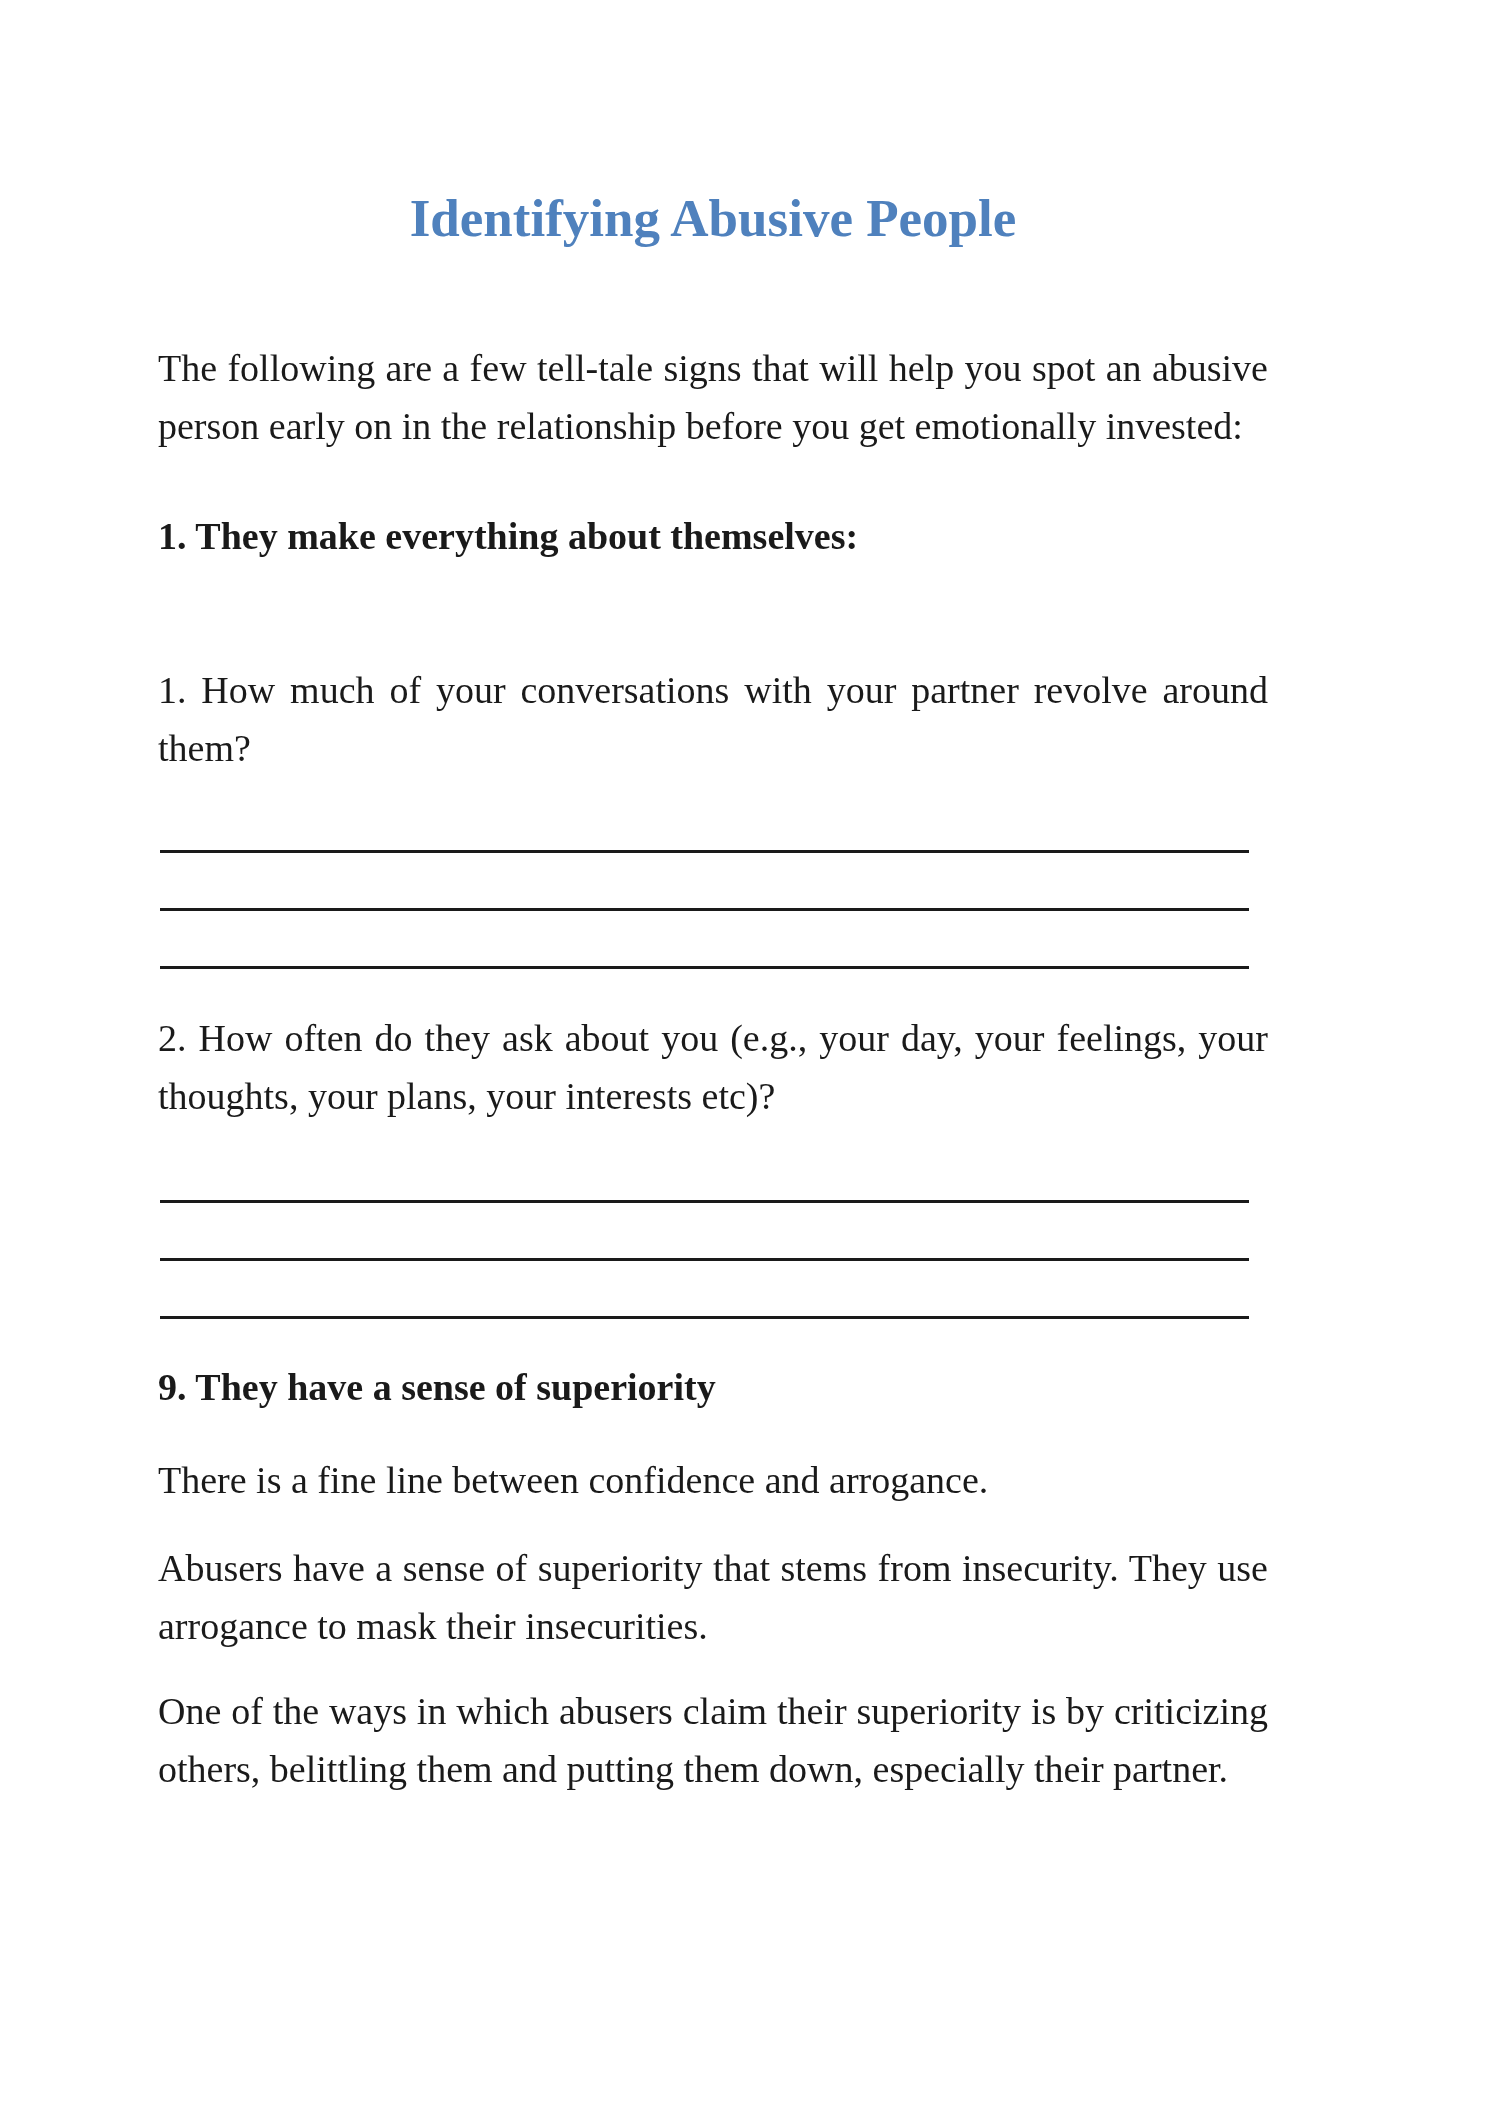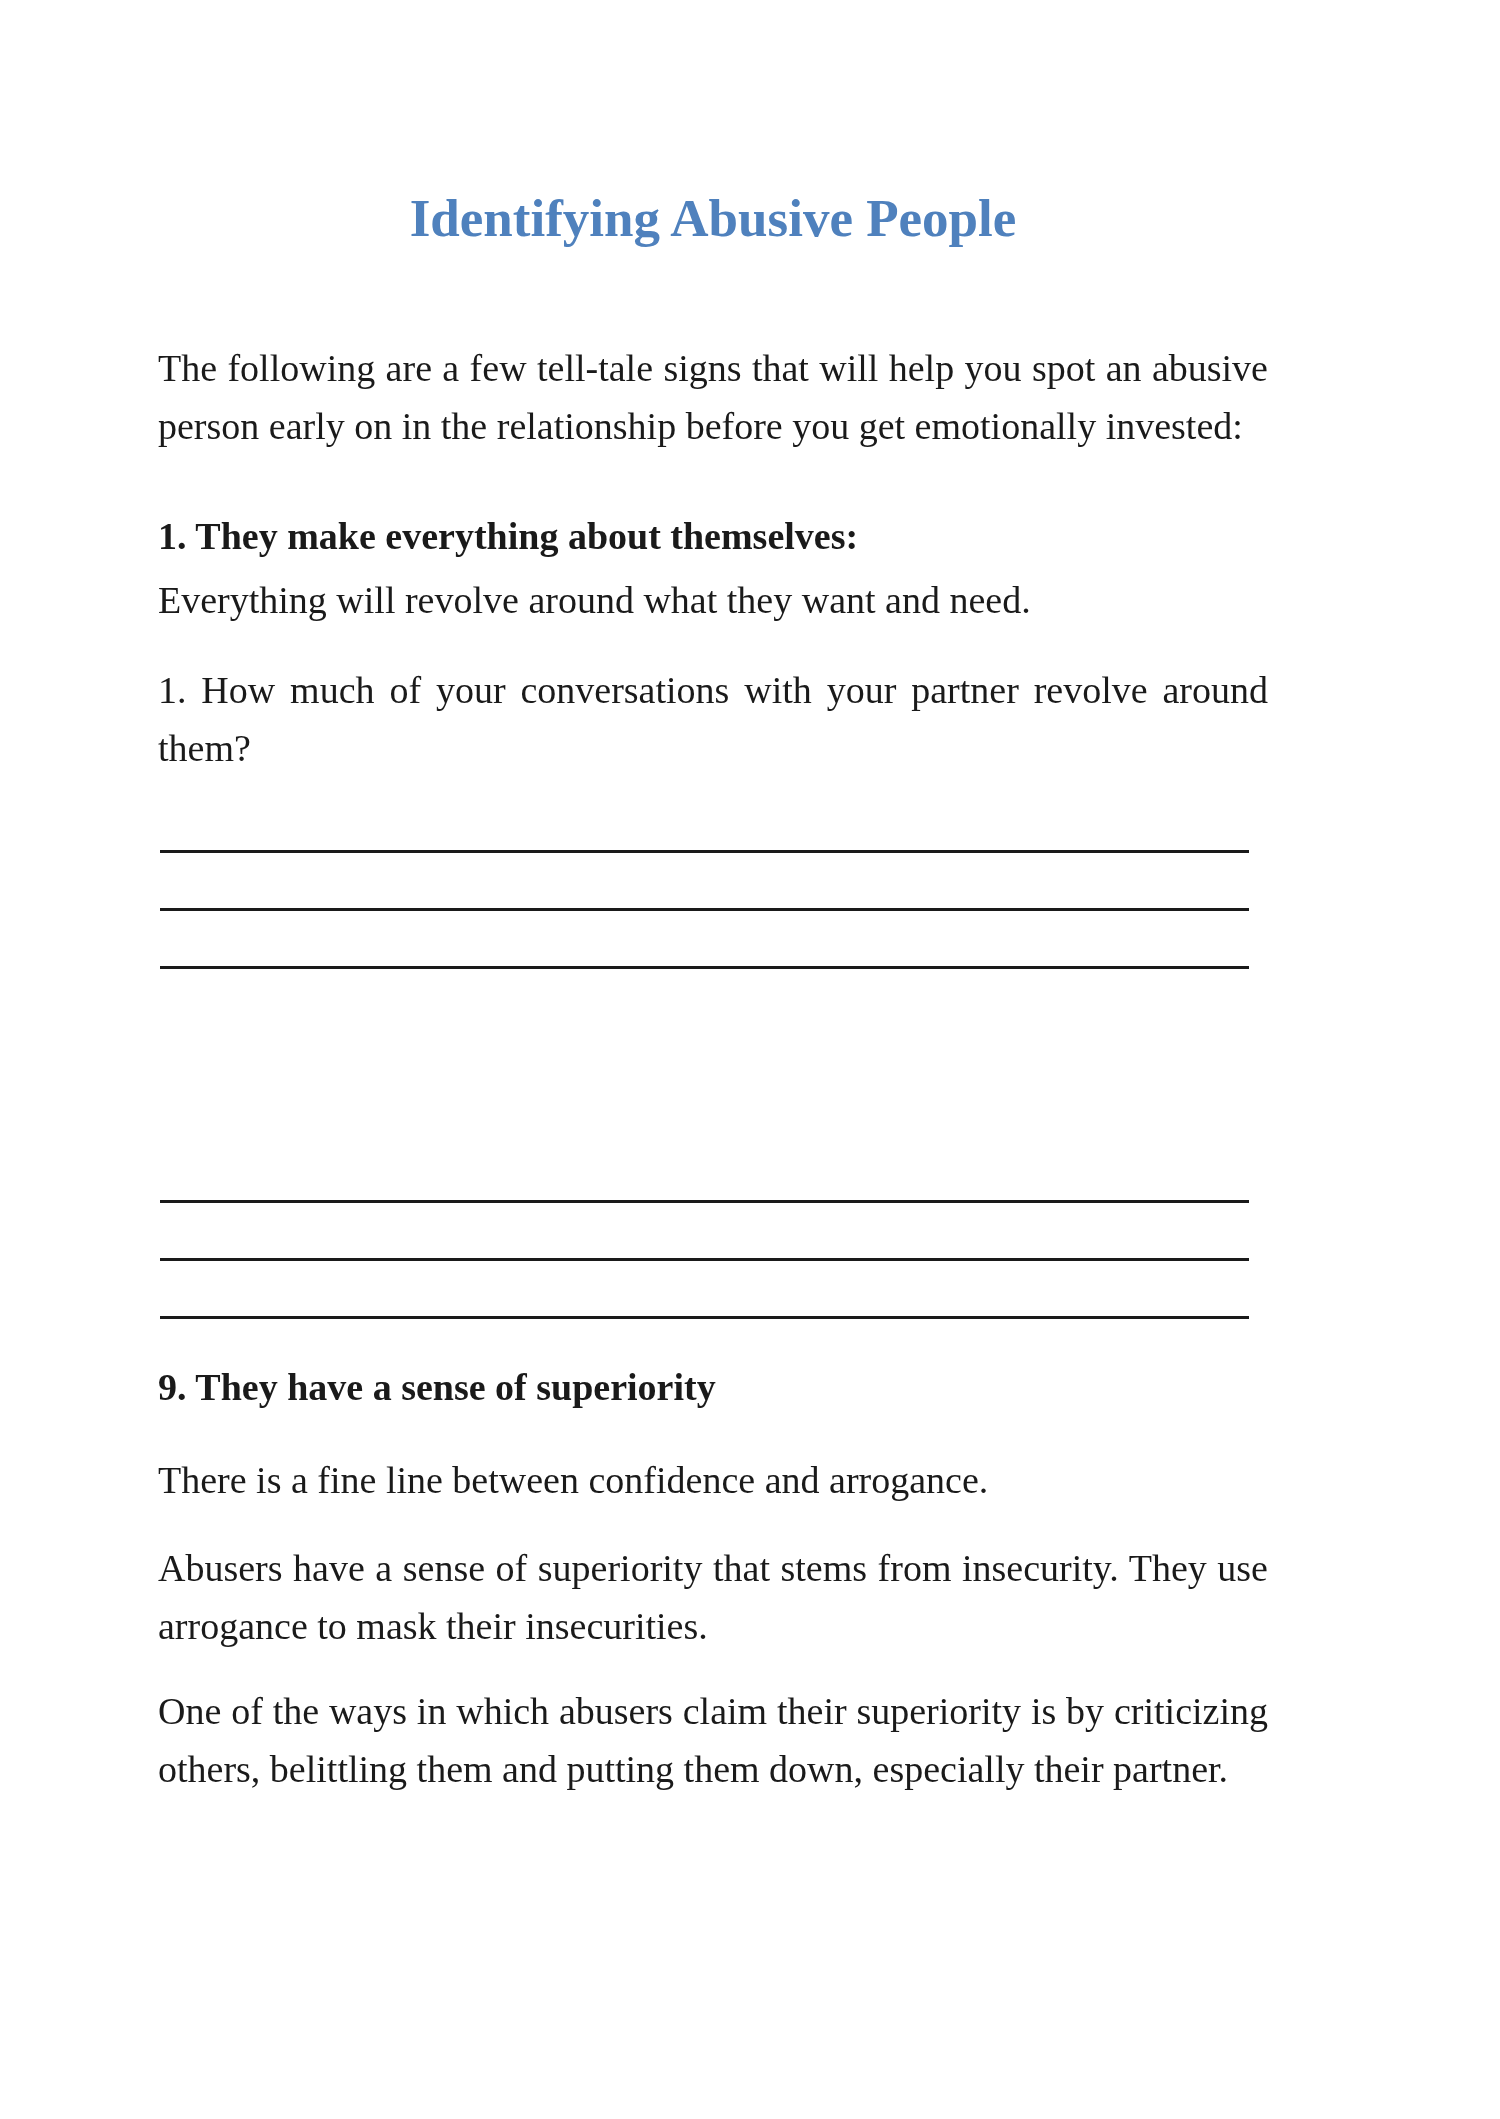--- a/index.html
+++ b/index.html
@@ -66,30 +66,30 @@
 <body>
 
 <div class="page">
 
   <h1 class="block title">Identifying Abusive People</h1>
 
   <p class="block body pos-p1">The following are a few tell-tale signs that will help you spot an abusive person early on in the relationship before you get emotionally invested:</p>
 
   <h2 class="block heading pos-h1">1. They make everything about themselves:</h2>
 
-  <p class="block body pos-p2">Everything will revolve around what they want and need.</p>
 
   <p class="block body pos-q1">1. How much of your conversations with your partner revolve around them?</p>
 
   <div class="block pos-lines1">
     <div class="answer-line"></div>
     <div class="answer-line"></div>
     <div class="answer-line"></div>
   </div>
 
+  <p class="block body pos-q2">2. How often do they ask about you (e.g., your day, your feelings, your thoughts, your plans, your interests etc)?</p>
 
   <div class="block pos-lines2">
     <div class="answer-line"></div>
     <div class="answer-line"></div>
     <div class="answer-line"></div>
   </div>
 
   <h2 class="block heading pos-h2">9. They have a sense of superiority</h2>
 
   <p class="block body pos-p3">There is a fine line between confidence and arrogance.</p>

